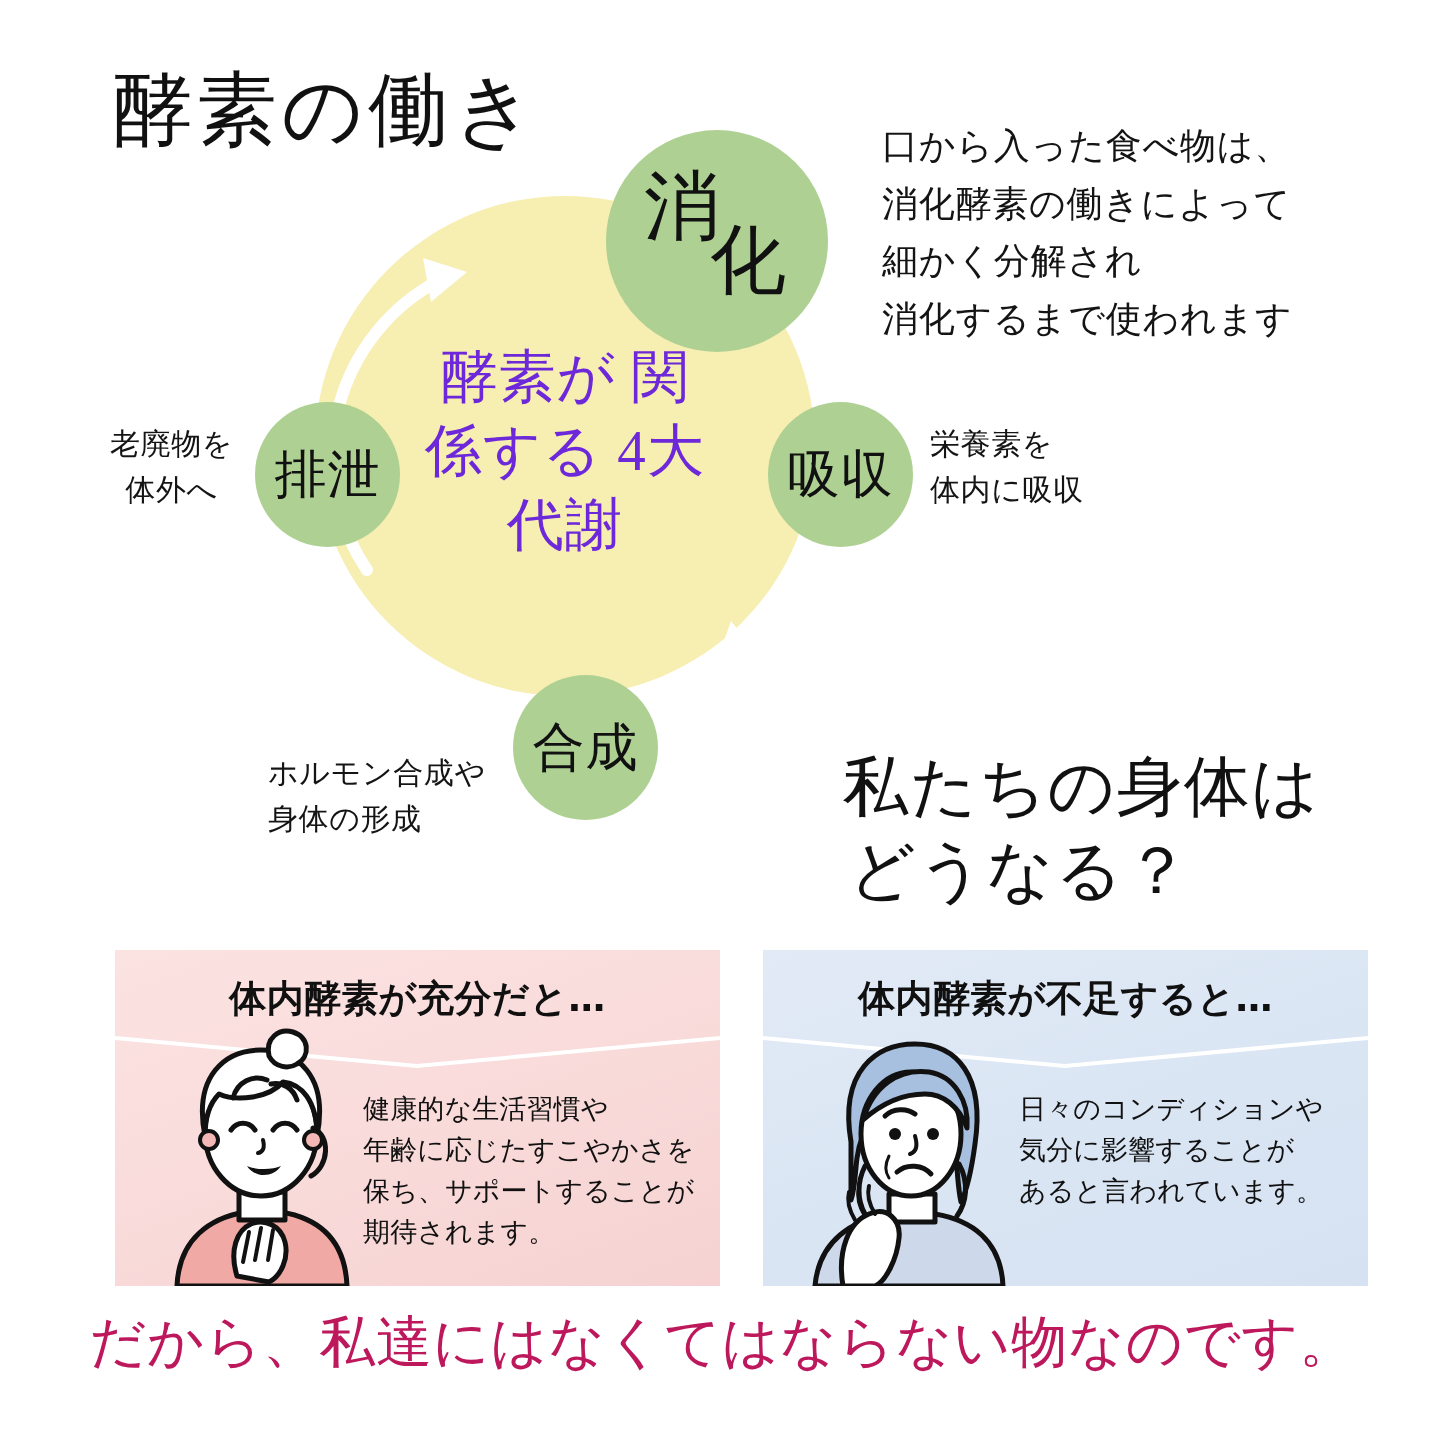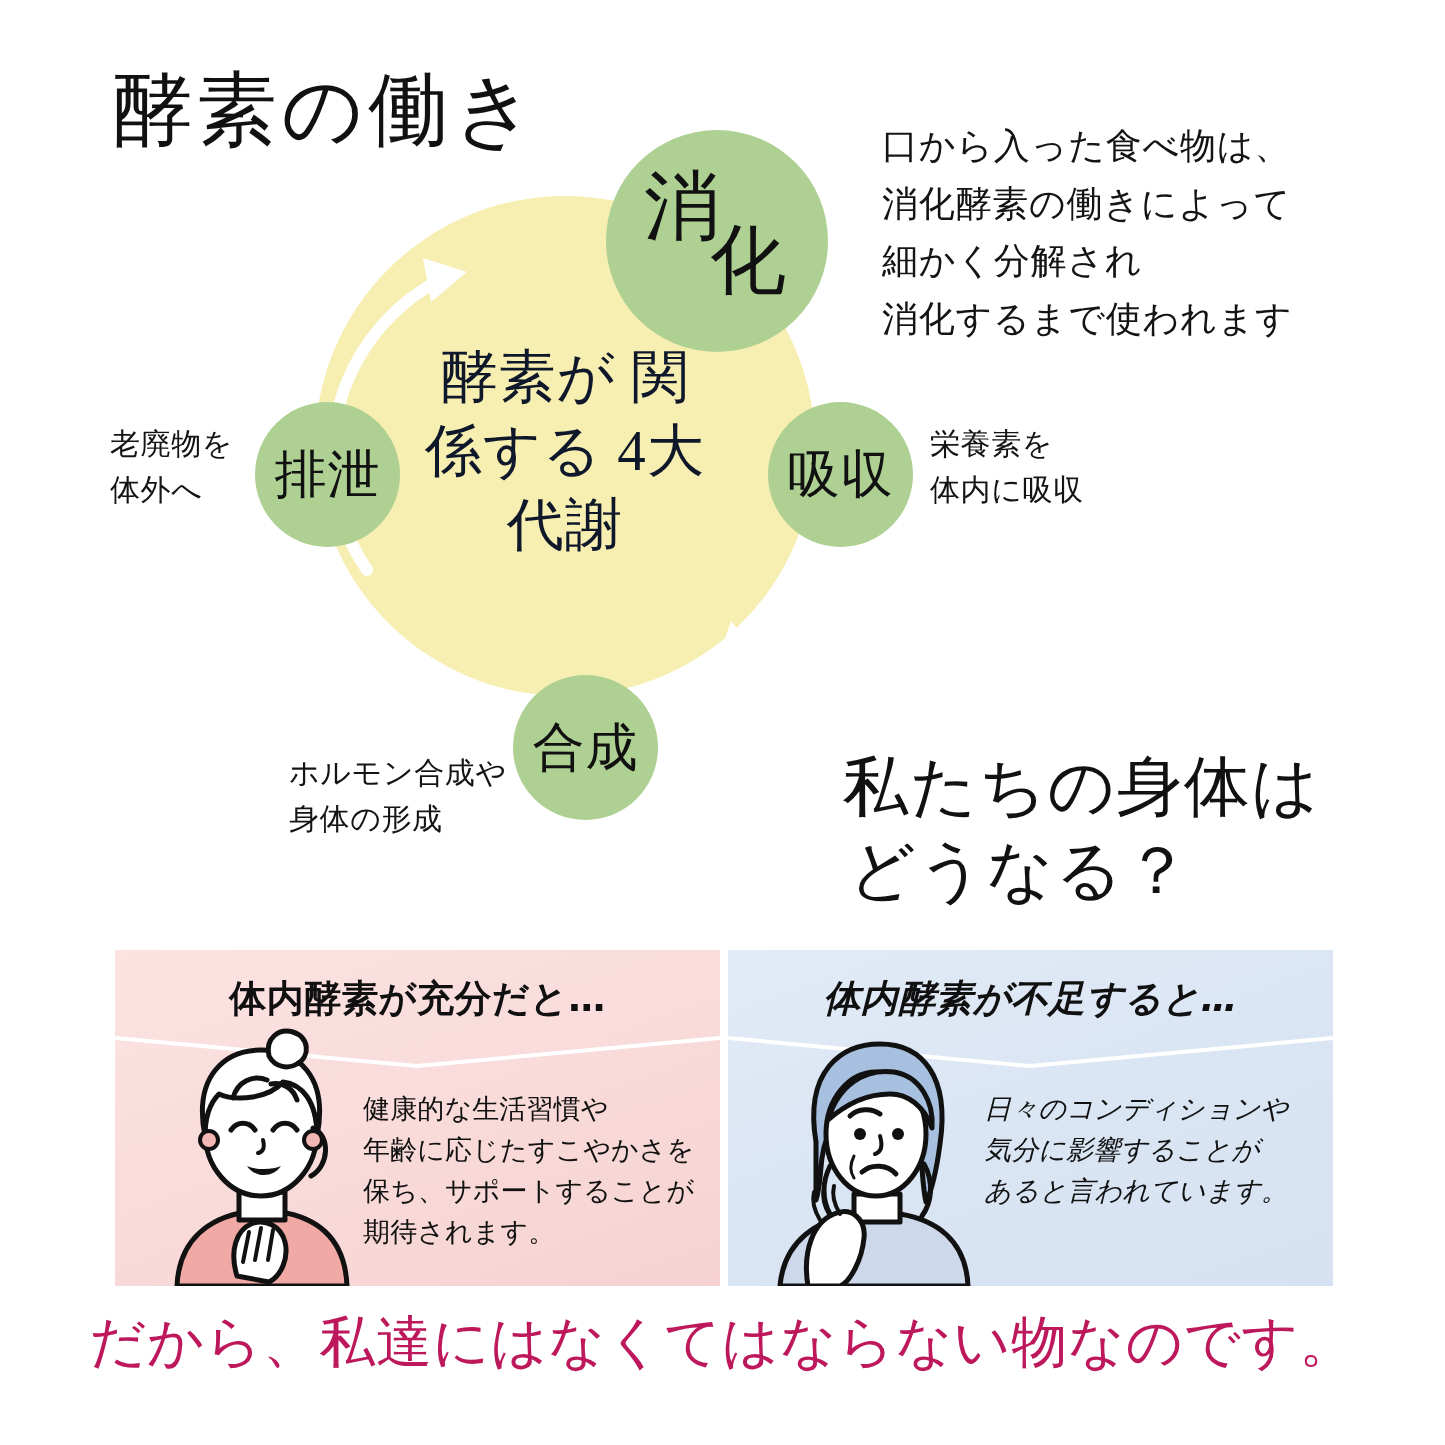--- a/index.html
+++ b/index.html
@@ -105,21 +105,21 @@
   .center-text {
     position: absolute;
     left: 165px;
     top: 210px;
     width: 290px;
     text-align: center;
     font-family: "Liberation Serif", "DejaVu Serif", serif;
     font-size: 57px;
     line-height: 1.30;
     letter-spacing: 0.02em;
-    color: #0f172a;
+    color: #6d28d9;
   }
 
   
   .ann {
     position: absolute;
     font-family: "Liberation Serif", "DejaVu Serif", serif;
     color: #141414;
     line-height: 1.52;
     letter-spacing: 0.02em;
     white-space: pre-line;
@@ -127,32 +127,31 @@
   .ann-digestion {
     left: 882px;
     top: 118px;
     font-size: 36px;
     line-height: 1.60;
   }
   .ann-excretion {
     left: 110px;
     top: 421px;
     font-size: 30px;
-    text-align: left;
+    text-align: center;
   }
   .ann-absorption {
     left: 930px;
     top: 421px;
     font-size: 30px;
   }
   .ann-synthesis {
     left: 268px;
     top: 750px;
     font-size: 30px;
-    margin-left: 21px;
   }
 
   
   .sub-heading {
     position: absolute;
     left: 760px;
     top: 745px;
     width: 560px;
     font-family: "Liberation Serif", "DejaVu Serif", serif;
     font-size: 66px;
@@ -176,23 +175,22 @@
     top: 0;
     width: 605px;
     height: 336px;
     overflow: hidden;
   }
   .panel-good {
     left: 0;
     background: linear-gradient(160deg, #fbe3e2 0%, #f9dcdb 45%, #f6d2d2 100%);
   }
   .panel-bad {
-    left: 613px;
+    left: 648px;
     background: linear-gradient(160deg, #e2eaf6 0%, #dbe6f4 45%, #d6e2f2 100%);
-    font-style: italic;
   }
   .panel-head {
     position: absolute;
     top: 24px;
     left: 0;
     width: 100%;
     text-align: center;
     font-family: "DejaVu Sans", "Liberation Sans", sans-serif;
     font-weight: bold;
     font-size: 37px;

